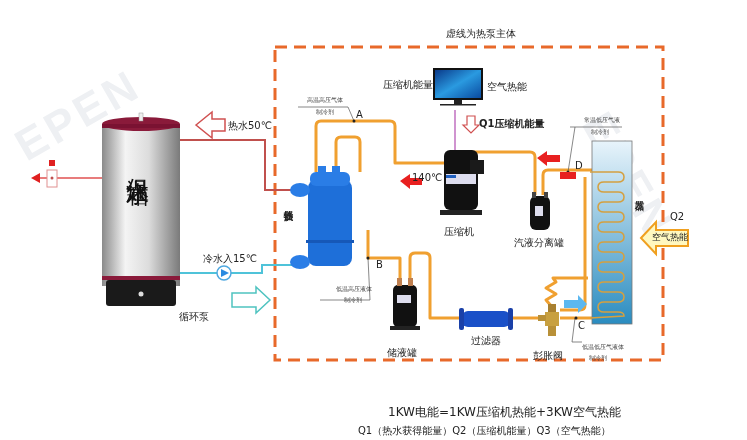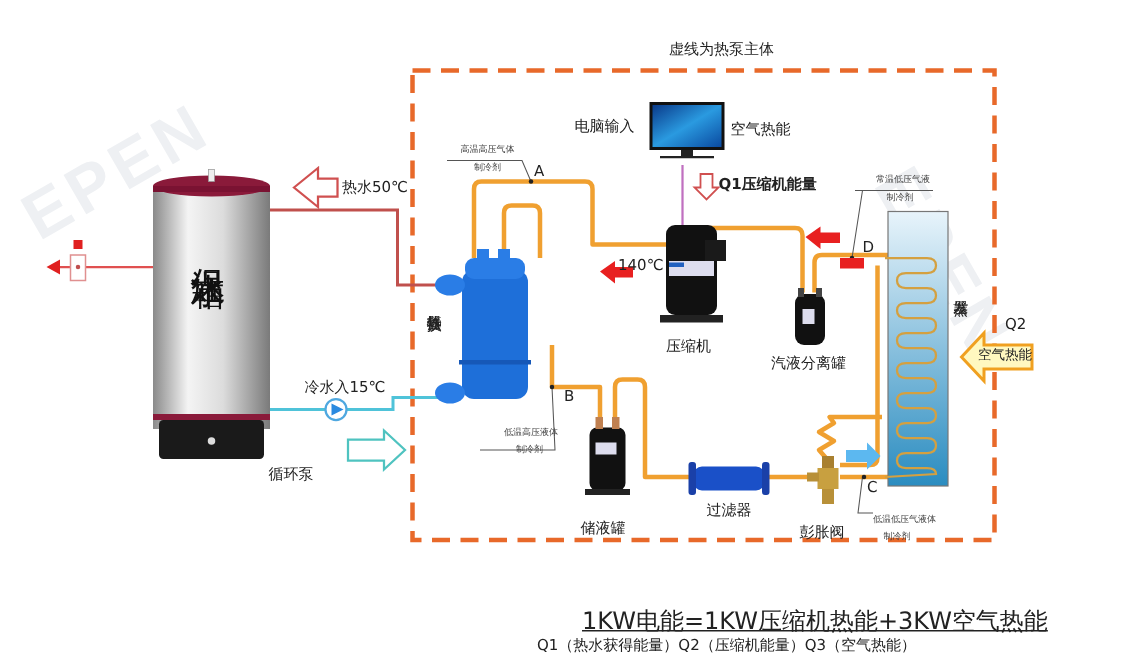--- a/index.html
+++ b/index.html
@@ -173,21 +173,21 @@
 <div class="t" style="left:446px;top:29px;font-size:10px;">虚线为热泵主体</div>
 
 <div class="t vert" style="left:126px;top:160px;font-size:23px;color:#111;letter-spacing:2px;">保温水箱</div>
 
 <div class="t" style="left:228px;top:121px;">热水50℃</div>
 <div class="t" style="left:203px;top:254px;">冷水入15℃</div>
 <div class="t" style="left:179px;top:296px;margin-top:16px;">循环泵</div>
 
 <div class="t vert" style="left:283px;top:203px;font-size:10px;letter-spacing:0;">钛管换热器</div>
 
-<div class="t" style="left:383px;top:80px;">电脑输入</div>
+<div class="t" style="left:383px;top:80px;">压缩机能量</div>
 <div class="t" style="left:487px;top:82px;">空气热能</div>
 <div class="t" style="left:479px;top:119px;font-weight:bold;">Q1压缩机能量</div>
 <div class="t" style="left:412px;top:173px;">140℃</div>
 <div class="t" style="left:444px;top:227px;">压缩机</div>
 <div class="t" style="left:514px;top:238px;">汽液分离罐</div>
 <div class="t" style="left:387px;top:348px;">储液罐</div>
 <div class="t" style="left:471px;top:336px;">过滤器</div>
 <div class="t" style="left:533px;top:351px;">彭胀阀</div>
 <div class="t vert" style="left:634px;top:193px;letter-spacing:0;">蒸发器</div>
 <div class="t" style="left:670px;top:212px;">Q2</div>
@@ -203,13 +203,13 @@
 
 <div class="t" style="left:578px;top:321px;">C</div>
 <div class="t tiny" style="left:582px;top:344px;">低温低压气液体</div>
 <div class="t tiny" style="left:589px;top:355px;">制冷剂</div>
 
 <div class="t" style="left:575px;top:161px;">D</div>
 <div class="t tiny" style="left:584px;top:117px;">常温低压气液</div>
 <div class="t tiny" style="left:591px;top:129px;">制冷剂</div>
 
 <div class="t" style="left:358px;top:382px;font-size:10px;margin-top:44px;">Q1（热水获得能量）Q2（压缩机能量）Q3（空气热能）</div>
-<div class="t" style="left:388px;top:406px;font-size:16px;text-decoration:underline;">1KW电能=1KW压缩机热能+3KW空气热能</div>
+<div class="t" style="left:388px;top:406px;font-size:12px;">1KW电能=1KW压缩机热能+3KW空气热能</div>
 
 </body></html>

